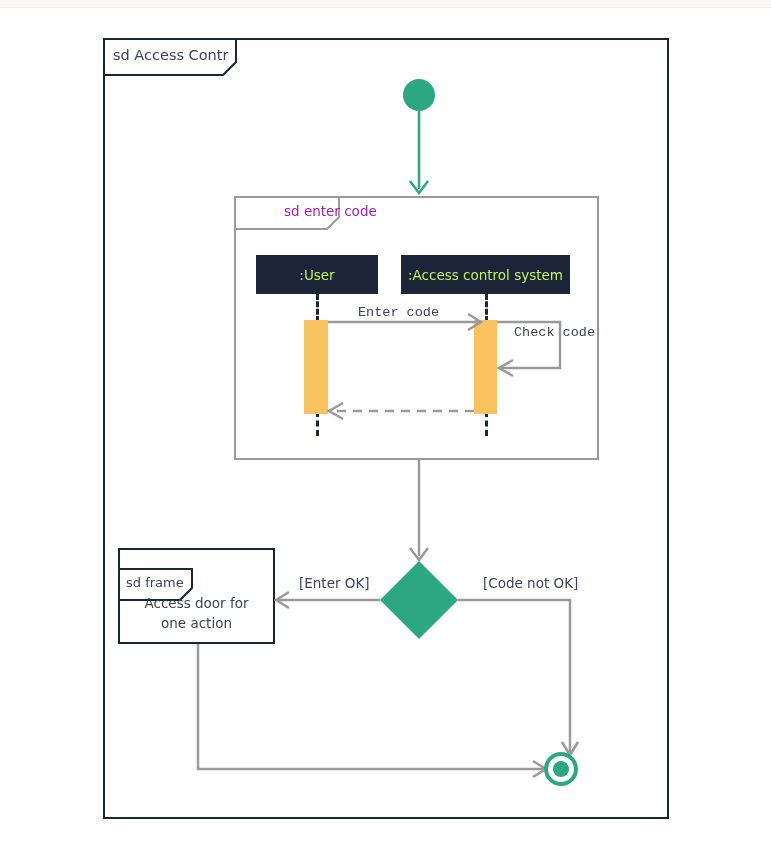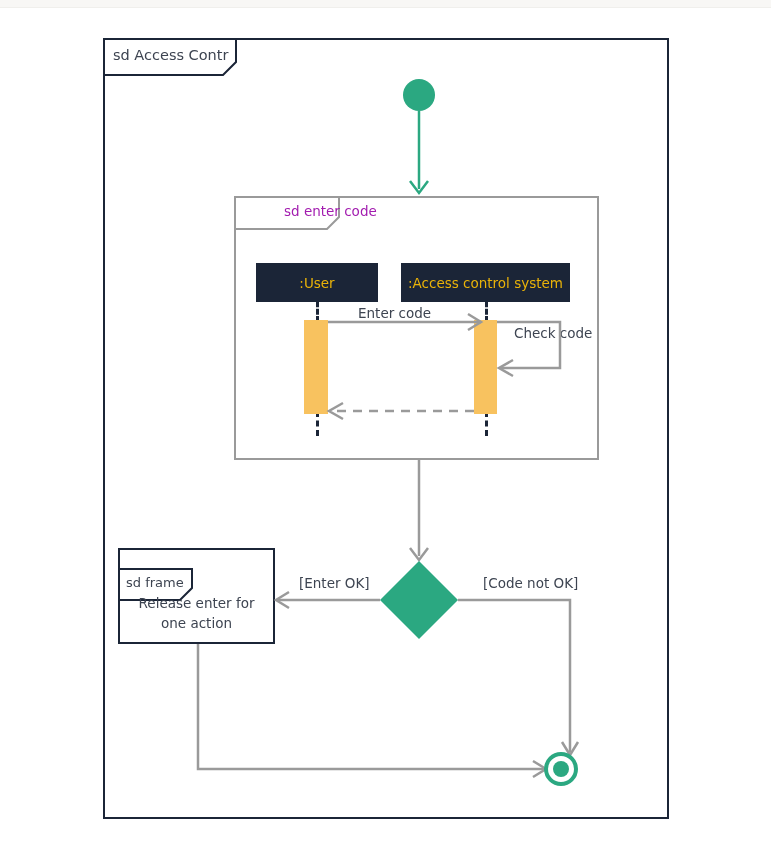--- a/index.html
+++ b/index.html
@@ -88,27 +88,26 @@
     position: absolute;
     left: 9px; top: 7px;
     font-size: 13.5px;
     color: #a21caf;
     margin-left: 41px;
   }
   
   .lifeline-box {
     position: absolute;
     background: #1b2537;
-    color: #eab308;
+    color: #bef264;
     display: flex;
     align-items: center;
     justify-content: center;
     font-size: 13.5px;
     box-sizing: border-box;
-    margin-top: 8px;
   }
   .lifeline-user   { left: 256px; top: 255px; width: 122px; height: 39px; }
   .lifeline-system { left: 401px; top: 255px; width: 169px; height: 39px; justify-content: center; }
   
   .lifeline-dash {
     position: absolute;
     width: 0;
     border-left: 3px dashed #1b2537;
   }
   .ll-user-top   { left: 316px; top: 294px;  height: 28px; }
@@ -121,20 +120,21 @@
     background: #f8c25f;
   }
   .act-user { left: 304px; top: 320px; width: 24px; height: 94px; }
   .act-sys  { left: 474px; top: 320px; width: 23px; height: 94px; }
   
   .msg-label {
     position: absolute;
     font-size: 13.5px;
     color: #3d4451;
     white-space: nowrap;
+    font-family: Liberation Mono, monospace;
   }
   .lbl-enter-code { left: 358px; top: 305px; }
   .lbl-check-code { left: 514px; top: 325px; text-align: center; }
   
   .guard-label {
     position: absolute;
     font-size: 13.5px;
     color: #3d4451;
     white-space: nowrap;
   }
@@ -227,21 +227,21 @@
   <div class="action-frame"></div>
 
   <div class="frame-tab action-tab">
     <svg class="tab-shape" viewBox="0 0 75 33">
       <path d="M1,1 L74,1 L74,20 L62,32 L1,32 Z" fill="#ffffff" stroke="#1b2537" stroke-width="2"></path>
     </svg>
     <span class="tab-label">sd frame</span>
   </div>
 
   <div class="action-text">
-    <div>Release enter for</div>
+    <div>Access door for</div>
     <div>one action</div>
   </div>
 
   <span class="guard-label lbl-code-ok">[Enter OK]</span>
   <span class="guard-label lbl-code-not-ok">[Code not OK]</span>
 
   <svg class="svg-layer" viewBox="0 0 771 857">
 
     <circle cx="419" cy="95" r="16" fill="#2BA881"></circle>
 

